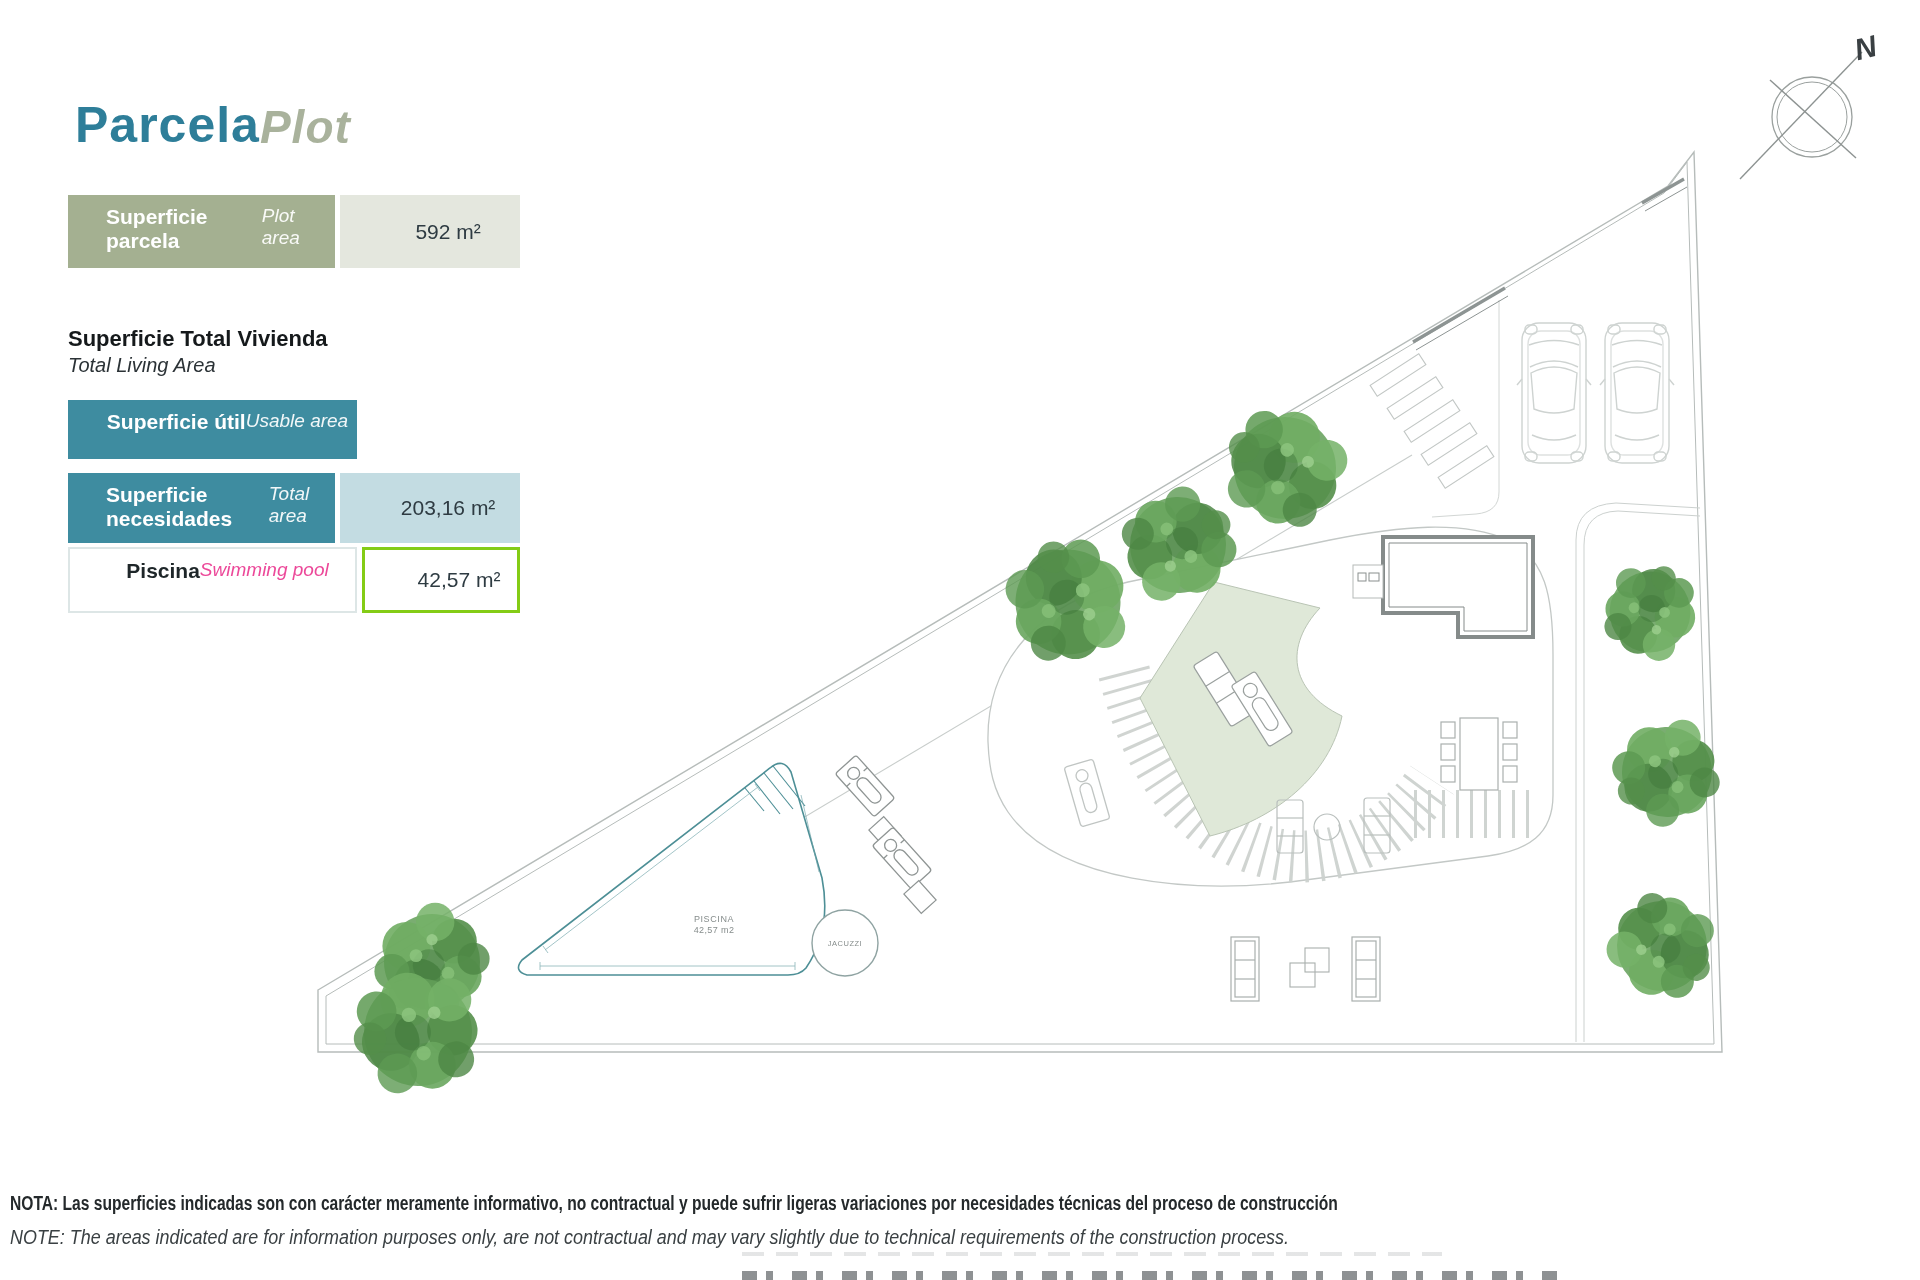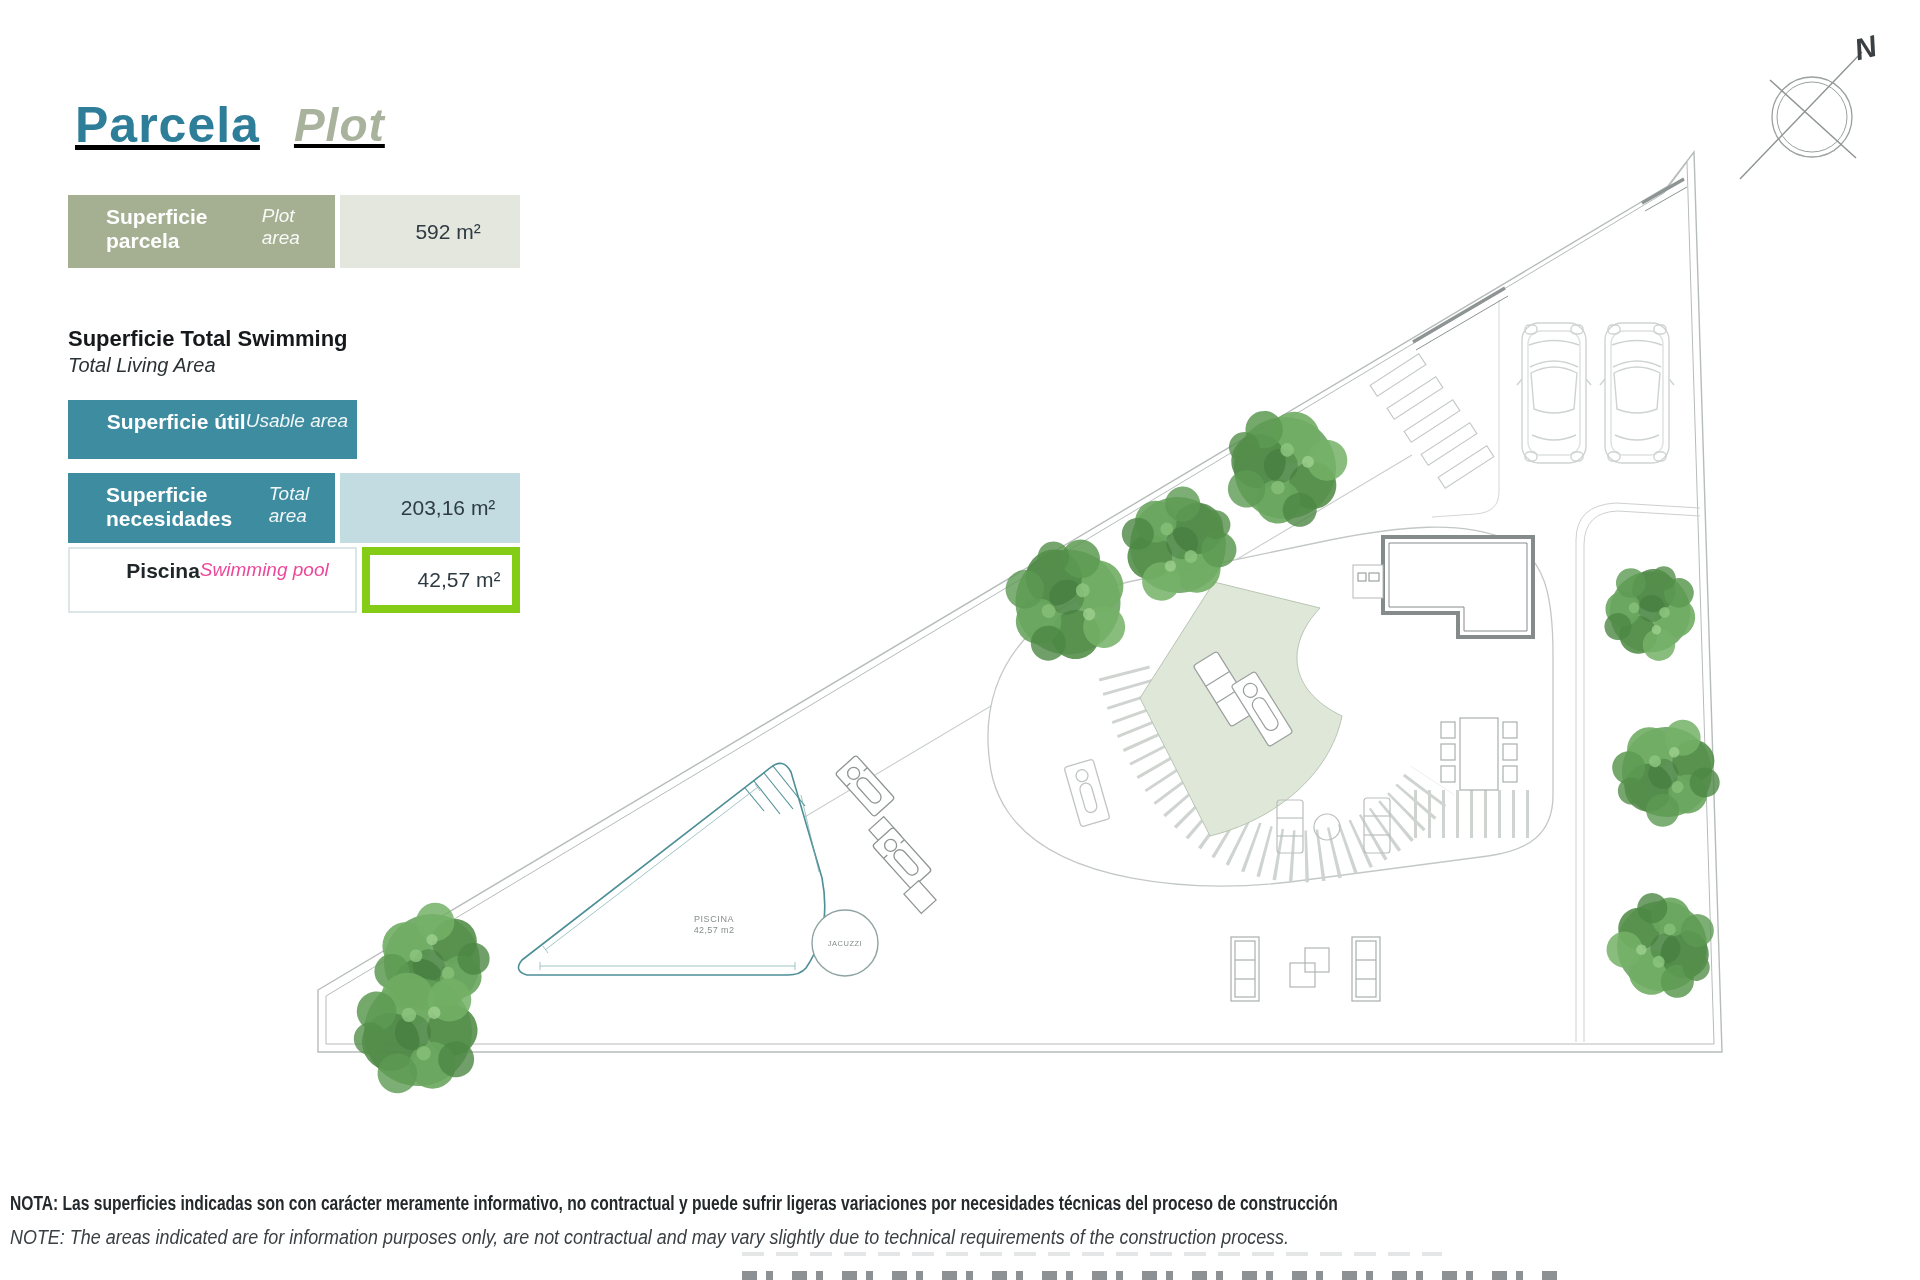--- a/index.html
+++ b/index.html
@@ -1,32 +1,32 @@
 <!DOCTYPE html>
 <html style="--title_teal: #2e7e99; --title_sage: #a9b29c; --row_green: #a4b091; --row_green_value_bg: #e4e7de; --row_teal: #3e8ca0; --row_teal_value_bg: #c3dce2; --pool_line: #4d8f96; --lawn: #dfe8d8; --tree_green: #5d9a55;"><head>
 <meta charset="utf-8">
 <style>
   html,body{margin:0;padding:0;background:#fff;}
   .page{position:relative;width:1920px;height:1280px;background:#ffffff;overflow:hidden;
         font-family:"Liberation Sans",sans-serif;}
   
-  .title-wrap{position:absolute;left:75px;top:96px;display:flex;align-items:center;gap:34px;text-decoration:underline;}
+  .title-wrap{position:absolute;left:75px;top:96px;display:flex;align-items:flex-end;}
   .title-es{font-size:50px;font-weight:bold;letter-spacing:1px;color:var(--title_teal);}
   .title-en{font-size:46px;font-weight:bold;font-style:italic;color:var(--title_sage);letter-spacing:1px;}
   
   .tbl-row{position:absolute;left:68px;width:452px;display:flex;}
   .cell-label{width:289px;box-sizing:border-box;padding:10px 8px 8px 38px;display:flex;justify-content:center;}
   .cell-value{width:158px;margin-left:5px;display:flex;align-items:center;justify-content:center;
               font-size:21px;color:#2e3b42;padding-left:36px;}
   .row-green .cell-label{background:var(--row_green);}
   .row-green .cell-value{background:var(--row_green_value_bg);}
   .row-teal .cell-label{background:var(--row_teal);}
   .row-teal .cell-value{background:var(--row_teal_value_bg);}
   .row-white .cell-label{background:#fff;border:2px solid #dde6e6;}
-  .row-white .cell-value{background:#fff;border:8px solid #84cc16;box-sizing:border-box;}
+  .row-white .cell-value{background:#fff;border:3px solid #84cc16;box-sizing:border-box;}
   .lbl-main{font-size:21px;font-weight:bold;color:#ffffff;line-height:1.15;}
   .lbl-sub{font-size:19px;font-style:italic;color:rgba(255,255,255,.93);line-height:1.15;}
   .row-white .lbl-main{color:#1e2629;}
   .row-white .lbl-sub{color:#ec4899;}
   .tbl-heading{position:absolute;left:68px;top:326px;}
   .tbl-heading .h-es{font-size:22px;font-weight:bold;color:#15191b;line-height:1.2;}
   .tbl-heading .h-en{font-size:20px;font-style:italic;color:#2b3236;line-height:1.3;}
   
   .plan-svg{position:absolute;left:0;top:0;pointer-events:none;}
   .pool-line{stroke:var(--pool_line);}
@@ -249,21 +249,21 @@
 
   <div class="tbl-row row-green" style="top:195px;height:73px;">
     <div class="cell-label">
       <span class="lbl-main">Superficie parcela</span>
       <span class="lbl-sub">Plot area</span>
     </div>
     <div class="cell-value">592 m²</div>
   </div>
 
   <div class="tbl-heading">
-    <div class="h-es">Superficie Total Swimming</div>
+    <div class="h-es">Superficie Total Vivienda</div>
     <div class="h-en">Total Living Area</div>
   </div>
 
   <div class="tbl-row row-teal" style="top:400px;height:59px;">
     <div class="cell-label">
       <span class="lbl-main">Superficie útil</span>
       <span class="lbl-sub">Usable area</span>
     </div>
   </div>
 

